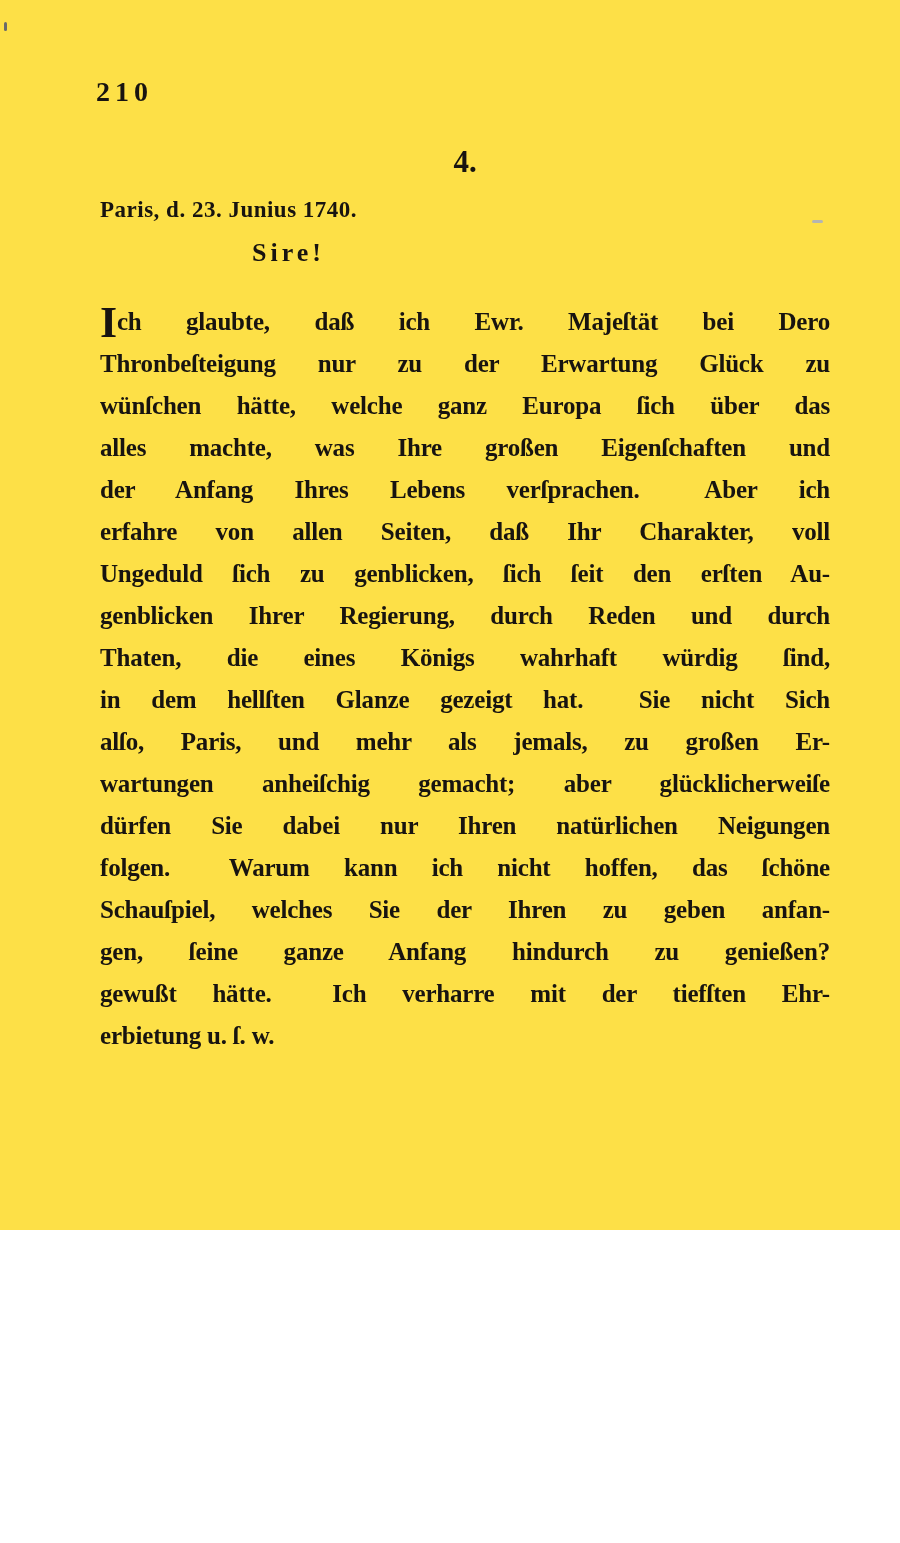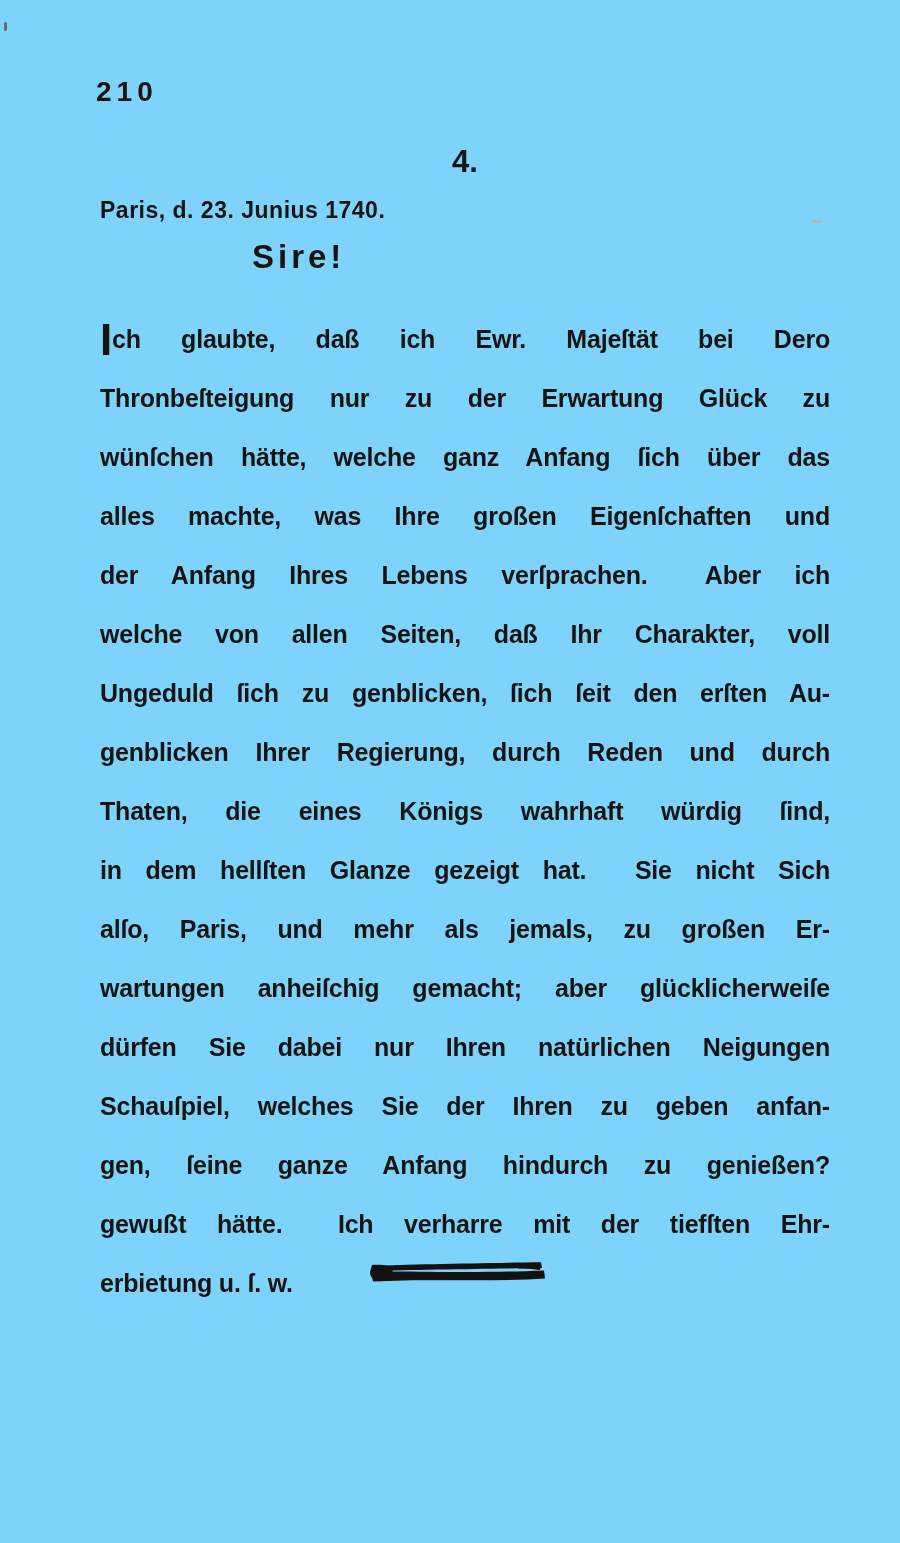--- a/index.html
+++ b/index.html
@@ -1,23 +1,23 @@
 <!DOCTYPE html>
 <html><head>
 <meta charset="utf-8">
 <style>
   html, body { margin: 0; padding: 0; background: #ffffff; }
   .page {
     position: relative;
     width: 900px;
-    height: 1543px;
-    background: #7dd3fc;
+    height: 1230px;
+    background: #fde047;
     overflow: hidden;
     color: #181410;
-    font-family: Liberation Sans, sans-serif;
+    font-family: Liberation Serif, serif;
     font-weight: 700;
   }
   .speck {
     position: absolute;
     left: 4px; top: 22px;
     width: 3px; height: 9px;
     background: #6a6a6a;
     border-radius: 2px;
   }
   .date-artifact {
@@ -43,36 +43,35 @@
   .dateline {
     position: absolute;
     left: 100px; top: 197px;
     width: 694px;
     font-size: 23px;
     letter-spacing: 0.5px;
   }
   .salutation {
     position: absolute;
     left: 252px; top: 238px;
-    font-size: 33px;
+    font-size: 26px;
     letter-spacing: 4px;
   }
   .letter-body {
     position: absolute;
     left: 100px; top: 301px;
     width: 730px;
   }
   .body-line {
     height: 42px;
     line-height: 42px;
     font-size: 25px;
     letter-spacing: -0.2px;
     text-align: justify;
     text-align-last: justify;
-    margin-top: 17px;
   }
   .body-line:last-child {
     text-align: right;
     text-align-last: left;
   }
   .body-line:first-child::first-letter {
     font-size: 44px;
     line-height: 0;
     vertical-align: -7px;
   }
@@ -94,31 +93,32 @@
 
   <div class="dateline">Paris, d. 23. Junius 1740.</div>
 
   <div class="date-artifact"></div>
 
   <div class="salutation">Sire!</div>
 
   <div class="letter-body">
       <div class="body-line">Ich glaubte, daß ich Ewr. Majeſtät bei Dero</div>
       <div class="body-line">Thronbeſteigung nur zu der Erwartung Glück zu</div>
-      <div class="body-line">wünſchen hätte, welche ganz Anfang ſich über das</div>
+      <div class="body-line">wünſchen hätte, welche ganz Europa ſich über das</div>
       <div class="body-line">alles machte, was Ihre großen Eigenſchaften und</div>
       <div class="body-line">der Anfang Ihres Lebens verſprachen.  Aber ich</div>
-      <div class="body-line">welche von allen Seiten, daß Ihr Charakter, voll</div>
+      <div class="body-line">erfahre von allen Seiten, daß Ihr Charakter, voll</div>
       <div class="body-line">Ungeduld ſich zu genblicken, ſich ſeit den erſten Au-</div>
       <div class="body-line">genblicken Ihrer Regierung, durch Reden und durch</div>
       <div class="body-line">Thaten, die eines Königs wahrhaft würdig ſind,</div>
       <div class="body-line">in dem hellſten Glanze gezeigt hat.  Sie nicht Sich</div>
       <div class="body-line">alſo, Paris, und mehr als jemals, zu großen Er-</div>
       <div class="body-line">wartungen anheiſchig gemacht; aber glücklicherweiſe</div>
       <div class="body-line">dürfen Sie dabei nur Ihren natürlichen Neigungen</div>
+      <div class="body-line">folgen.  Warum kann ich nicht hoffen, das ſchöne</div>
       <div class="body-line">Schauſpiel, welches Sie der Ihren zu geben anfan-</div>
       <div class="body-line">gen, ſeine ganze Anfang hindurch zu genießen?</div>
       <div class="body-line">gewußt hätte.  Ich verharre mit der tiefſten Ehr-</div>
       <div class="body-line">erbietung u. ſ. w.</div>
     </div>
 
   <svg class="divider" width="182" height="36" viewBox="0 0 182 36">
     <path d="M6,10 C40,8.2 120,7 173,6.2 L174,12 C130,12.6 45,13.6 7,15 Z" fill="#141210"></path>
     <path d="M3,16 C35,14 90,18 176,14.5 L177,22.5 C125,26 55,22.5 5,25.5 Z" fill="#141210"></path>
     <path d="M4,9 C12,8 22,9 24,13 C26,17 22,24 14,25 C7,26 2,22 2,16 Z" fill="#141210"></path>

